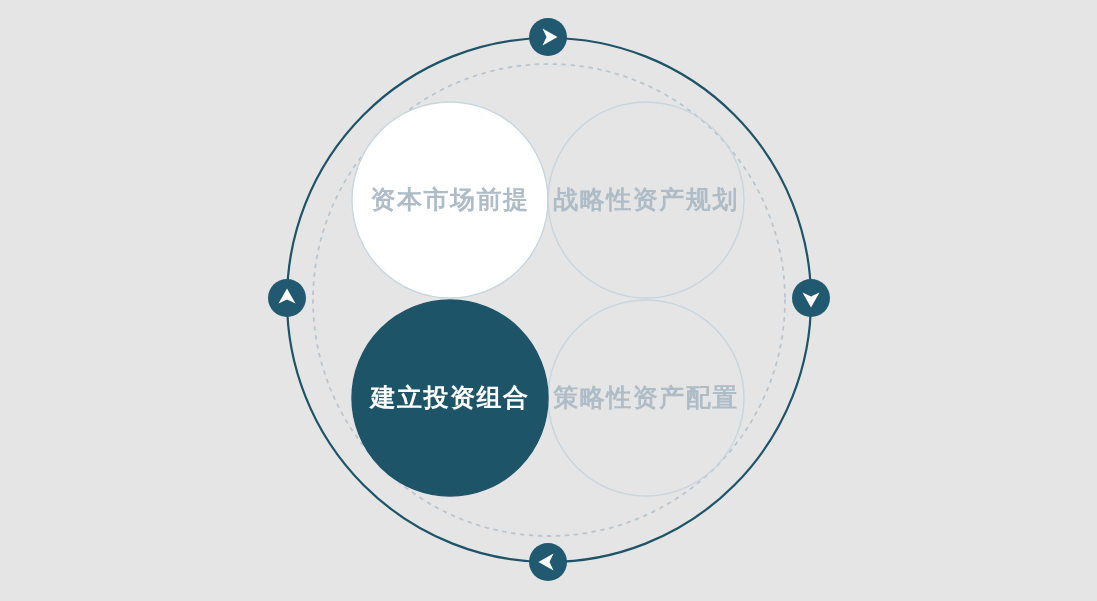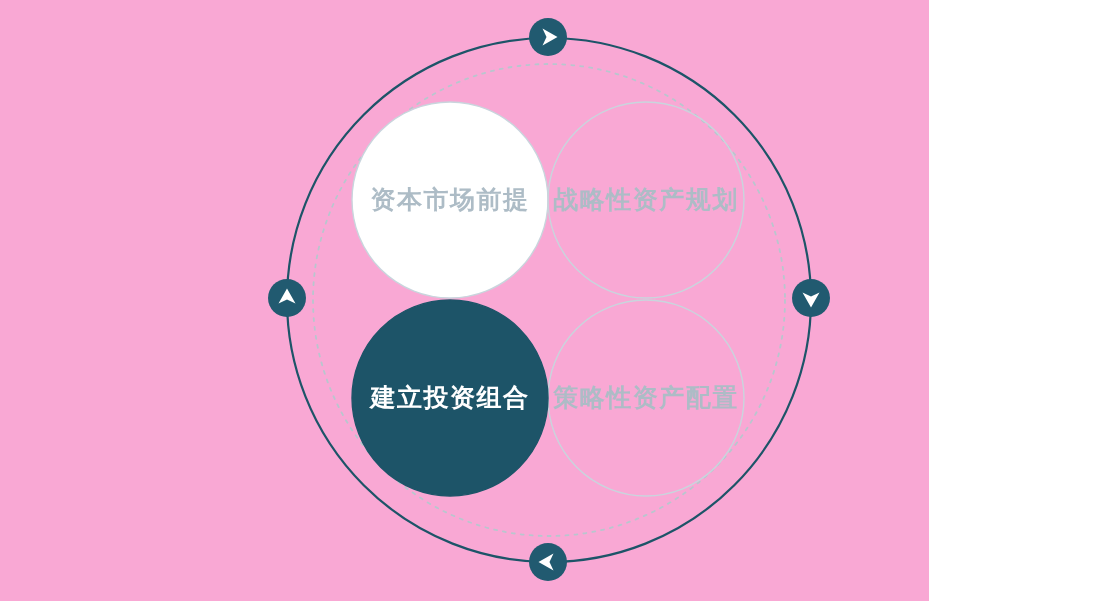--- a/index.html
+++ b/index.html
@@ -6,23 +6,23 @@
   html, body {
     margin: 0;
     padding: 0;
     background: #ffffff;
   }
   body {
     font-family: "Liberation Sans", "DejaVu Sans", sans-serif;
   }
   #stage {
     position: relative;
-    width: 929px;
+    width: 1097px;
     height: 601px;
-    background: #f9a8d4;
+    background: #e5e5e5;
     overflow: hidden;
   }
   #diagram-svg {
     position: absolute;
     left: 0;
     top: 0;
     width: 1097px;
     height: 601px;
     display: block;
   }

